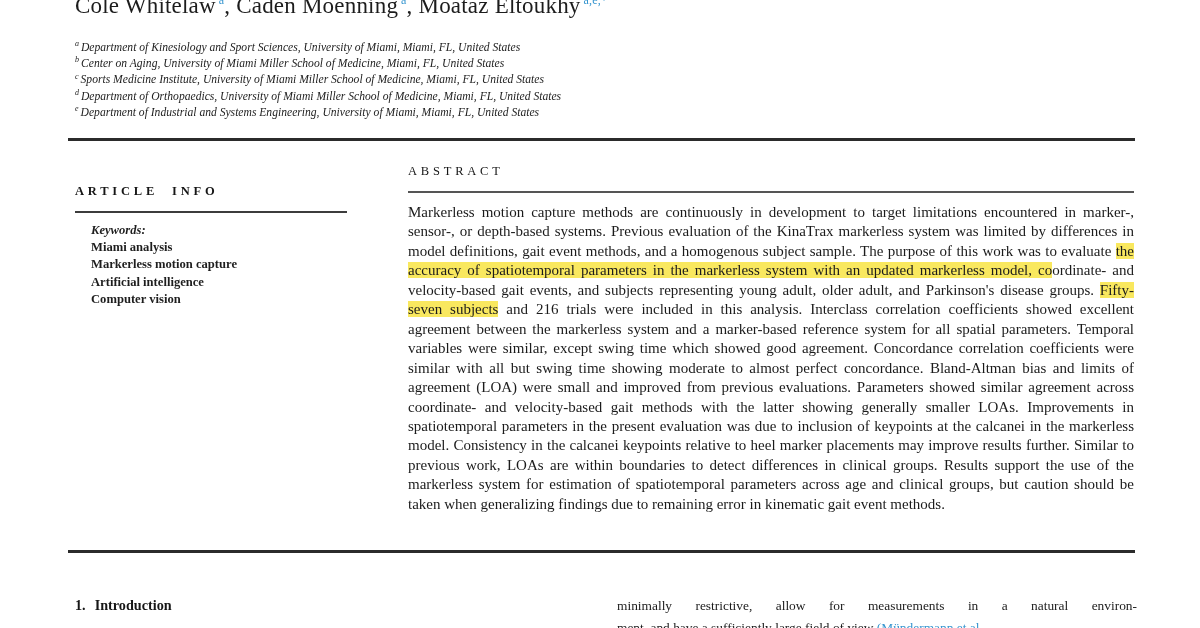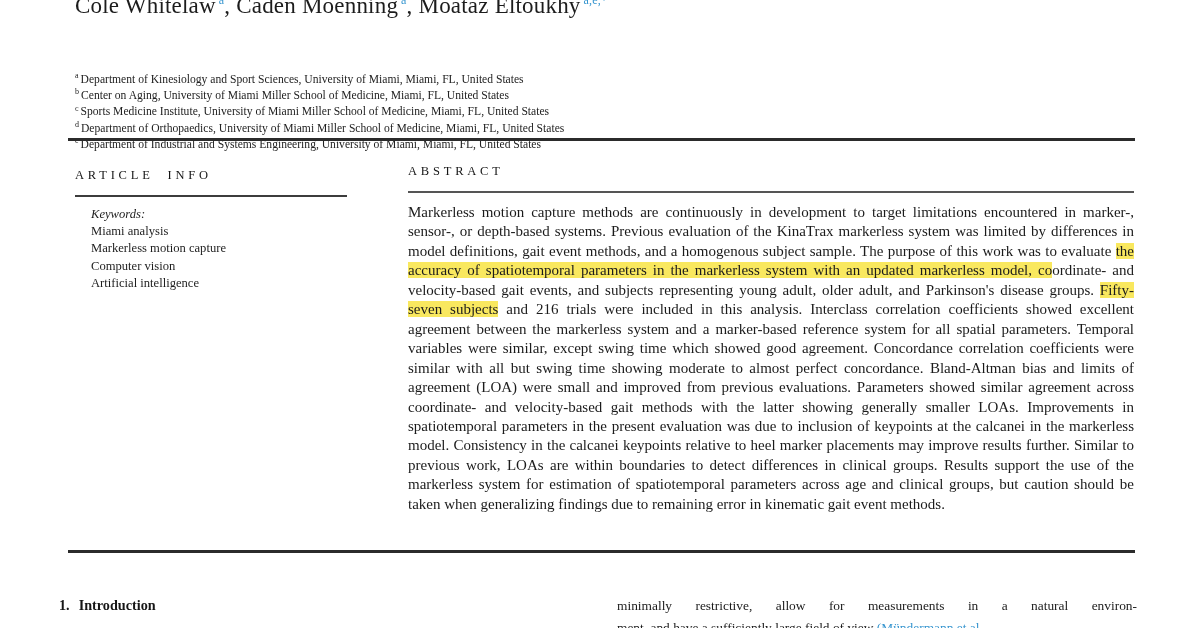--- a/index.html
+++ b/index.html
@@ -25,24 +25,24 @@
     font-size: 12px;
     color: #3695cf;
     vertical-align: super;
     line-height: 0;
     margin-left: 3px;
   }
 
   
   .affiliations {
     left: 75px; top: 40px;
+    font-style: italic;
     font-size: 11.6px;
     line-height: 16.2px;
     color: #222;
-    margin-top: 32px;
   }
   .affiliations .aff-row sup {
     font-size: 8px;
     vertical-align: super;
     line-height: 0;
     margin-right: 2px;
   }
 
   
   .rule-full-top  { left: 68px; top: 138px; width: 1067px; height: 3px; background: #2b2b2b; }
@@ -51,40 +51,40 @@
   
   .sec-heading {
     font-size: 12.5px;
     letter-spacing: 3.8px;
     word-spacing: 7px;
     color: #161616;
   }
   .heading-rule { height: 2px; margin-top: 12px; }
 
   
-  .left-col { left: 75px; top: 168px; width: 272px; }
+  .left-col { left: 75px; top: 184px; width: 272px; font-weight: bold; }
   .left-col .heading-rule { background: #3c3c3c; width: 272px; }
   .keywords { margin-top: 9px; font-size: 12.6px; line-height: 17.2px; margin-left: 16px; }
   .keywords-label { font-style: italic; }
 
   
   .right-col { left: 408px; top: 164px; width: 726px; }
   .right-col .heading-rule { background: #555; width: 726px; }
   .abstract-body {
     margin-top: 10px;
     font-size: 15px;
     line-height: 19.45px;
     text-align: justify;
     color: #1b1b1b;
   }
   .hl { background: #f9e85f; }
 
   
   .intro-heading {
-    left: 59px; top: 597px;
+    left: 75px; top: 597px;
     font-weight: bold;
     font-size: 14.2px;
     color: #161616;
   }
   .intro-heading .num { margin-right: 9px; }
   .intro-right {
     left: 617px; top: 595px; width: 520px;
     font-size: 13.4px;
     line-height: 21.5px;
     color: #1b1b1b;
@@ -111,22 +111,22 @@
 <div class="abs rule-full-top"></div>
 <div class="abs rule-full-bot"></div>
 
 <div class="abs left-col">
   <div class="sec-heading">ARTICLE INFO</div>
   <div class="heading-rule"></div>
   <div class="keywords">
     <div class="keywords-label">Keywords:</div>
     <div>Miami analysis</div>
     <div>Markerless motion capture</div>
+    <div>Artificial intelligence</div>
     <div>Computer vision</div>
-    <div>Artificial intelligence</div>
   </div>
 </div>
 
 <div class="abs right-col">
   <div class="sec-heading">ABSTRACT</div>
   <div class="heading-rule"></div>
   <p class="abstract-body"><span>Markerless motion capture methods are continuously in development to target limitations encountered in marker-, sensor-, or depth-based systems. Previous evaluation of the KinaTrax markerless system was limited by differences in model definitions, gait event methods, and a homogenous subject sample. The purpose of this work was to evaluate </span><span class="hl">the accuracy of spatiotemporal parameters in the markerless system with an updated markerless model, co</span><span>ordinate- and velocity-based gait events, and subjects representing young adult, older adult, and Parkinson's disease groups. </span><span class="hl">Fifty-seven subjects</span><span> and 216 trials were included in this analysis. Interclass correlation coefficients showed excellent agreement between the markerless system and a marker-based reference system for all spatial parameters. Temporal variables were similar, except swing time which showed good agreement. Concordance correlation coefficients were similar with all but swing time showing moderate to almost perfect concordance. Bland-Altman bias and limits of agreement (LOA) were small and improved from previous evaluations. Parameters showed similar agreement across coordinate- and velocity-based gait methods with the latter showing generally smaller LOAs. Improvements in spatiotemporal parameters in the present evaluation was due to inclusion of keypoints at the calcanei in the markerless model. Consistency in the calcanei keypoints relative to heel marker placements may improve results further. Similar to previous work, LOAs are within boundaries to detect differences in clinical groups. Results support the use of the markerless system for estimation of spatiotemporal parameters across age and clinical groups, but caution should be taken when generalizing findings due to remaining error in kinematic gait event methods.</span></p>
 </div>
 
 <div class="abs intro-heading">

